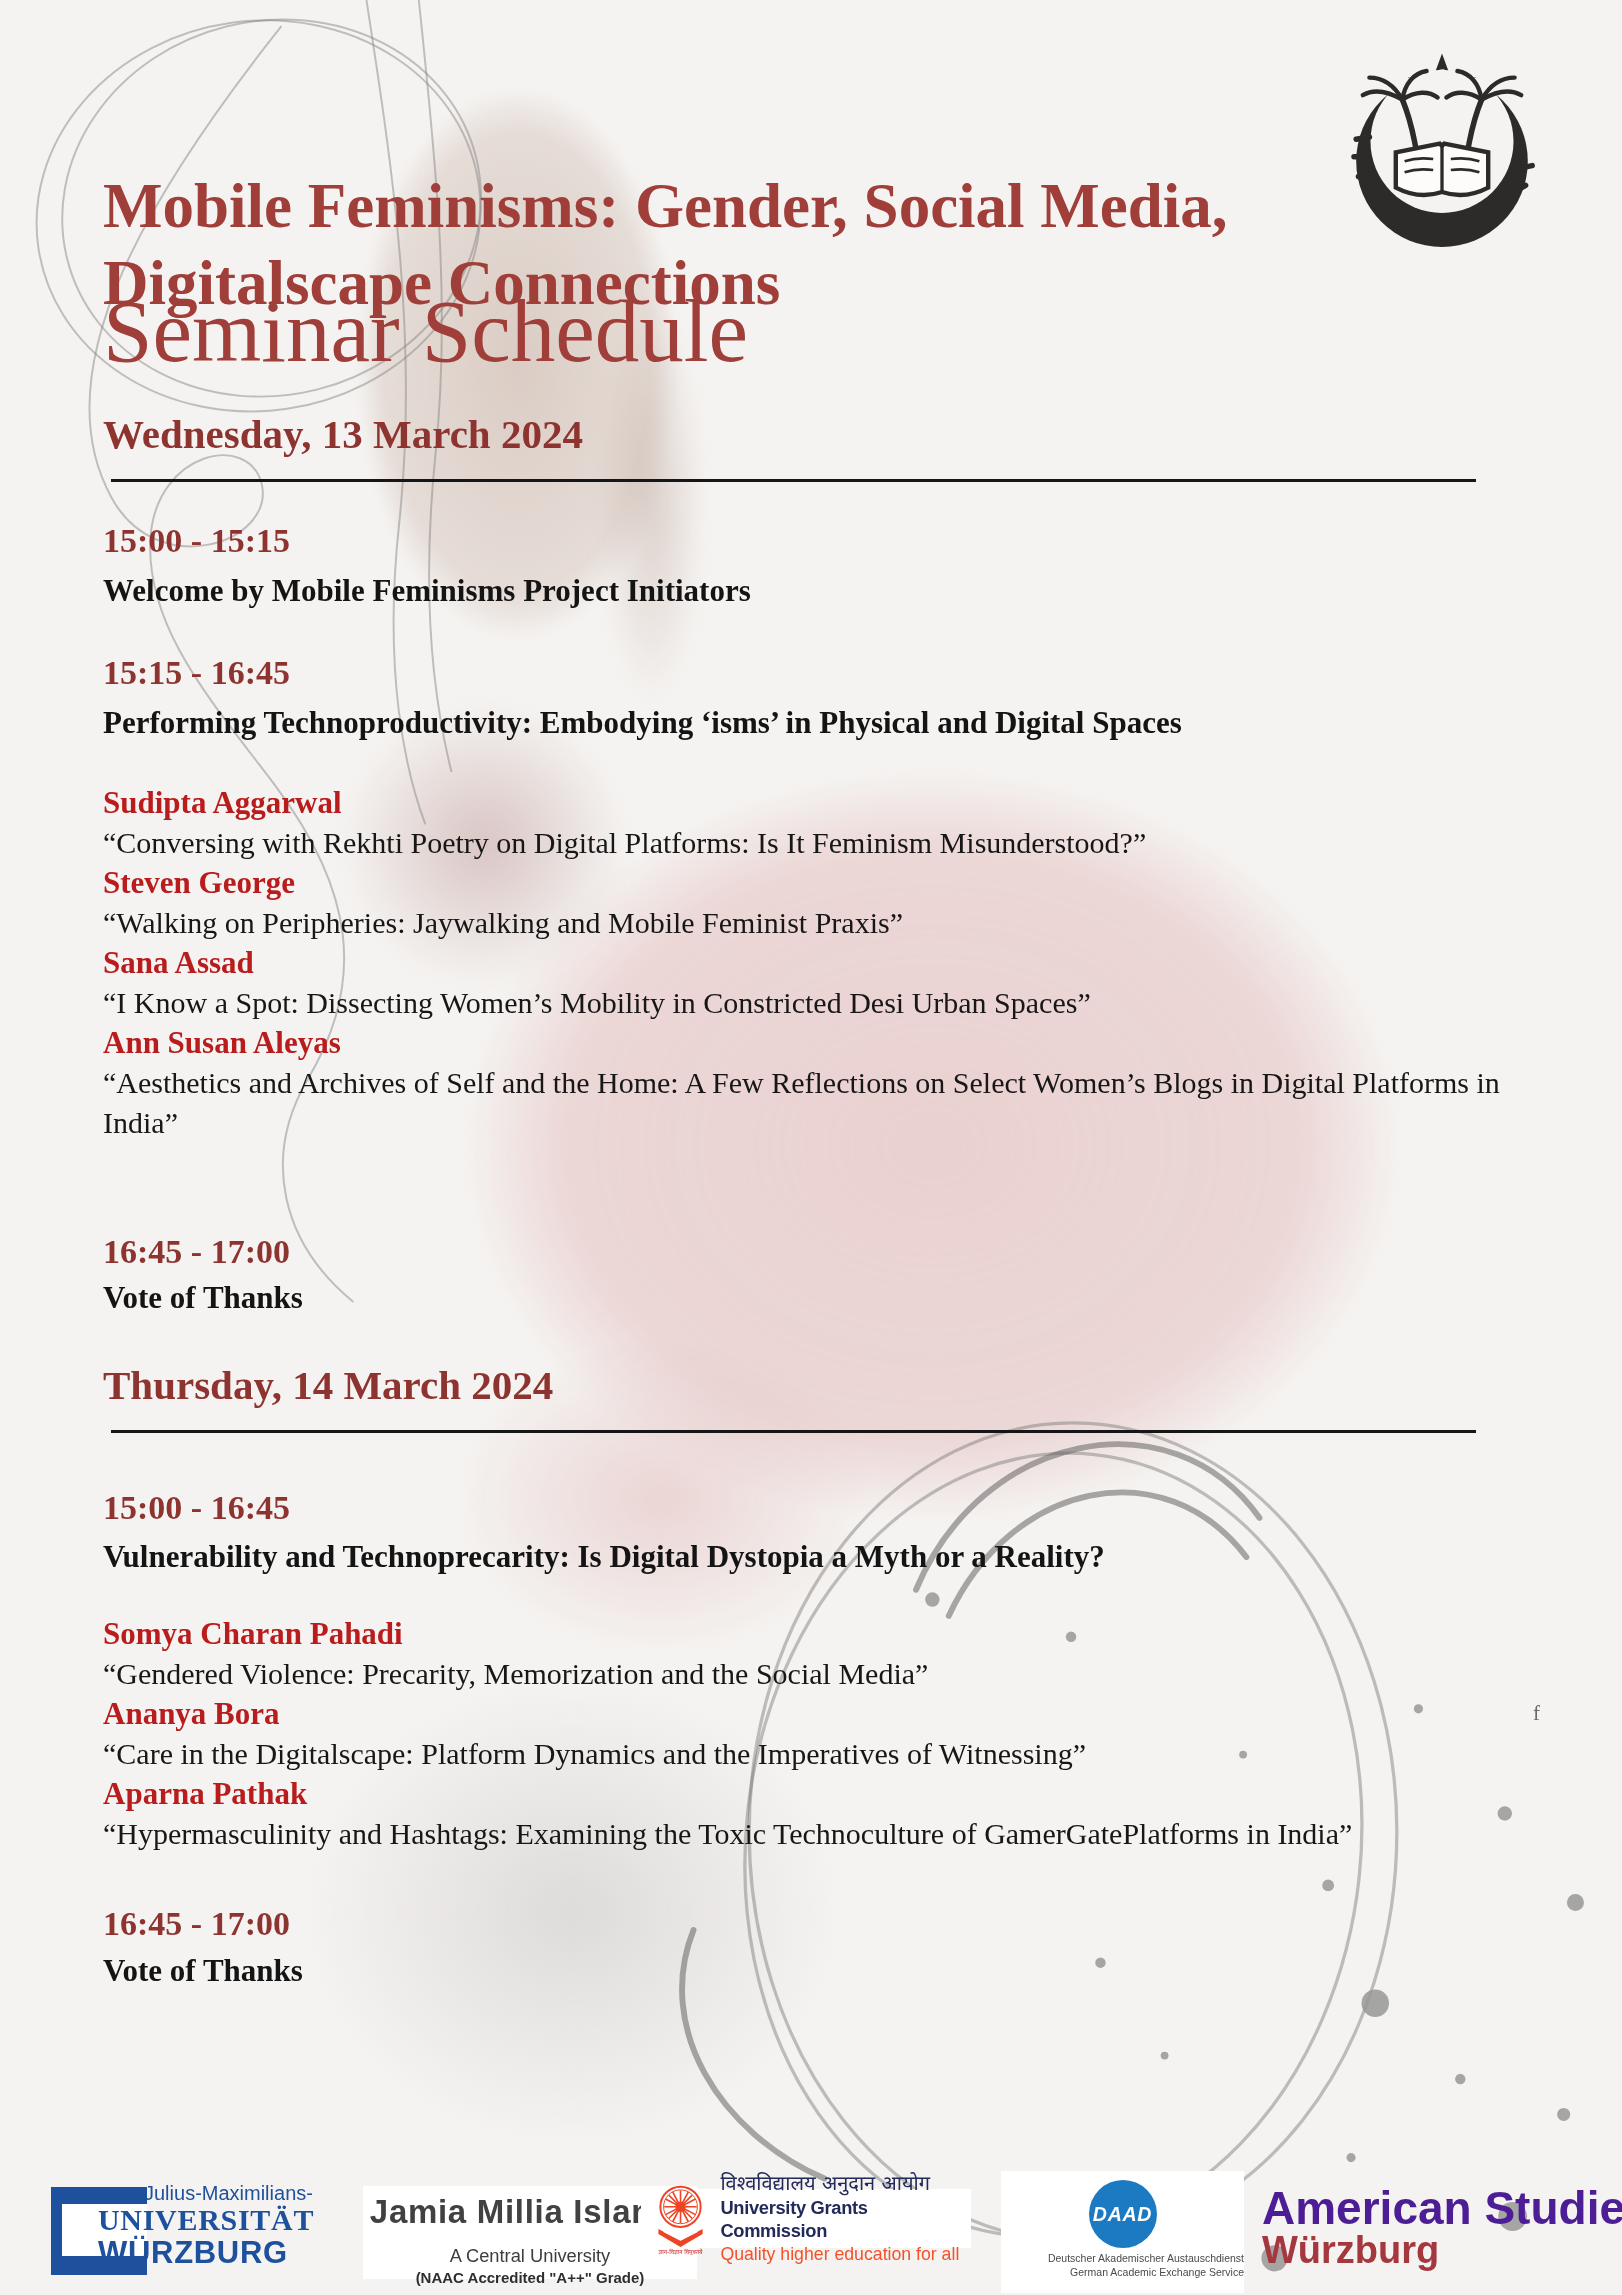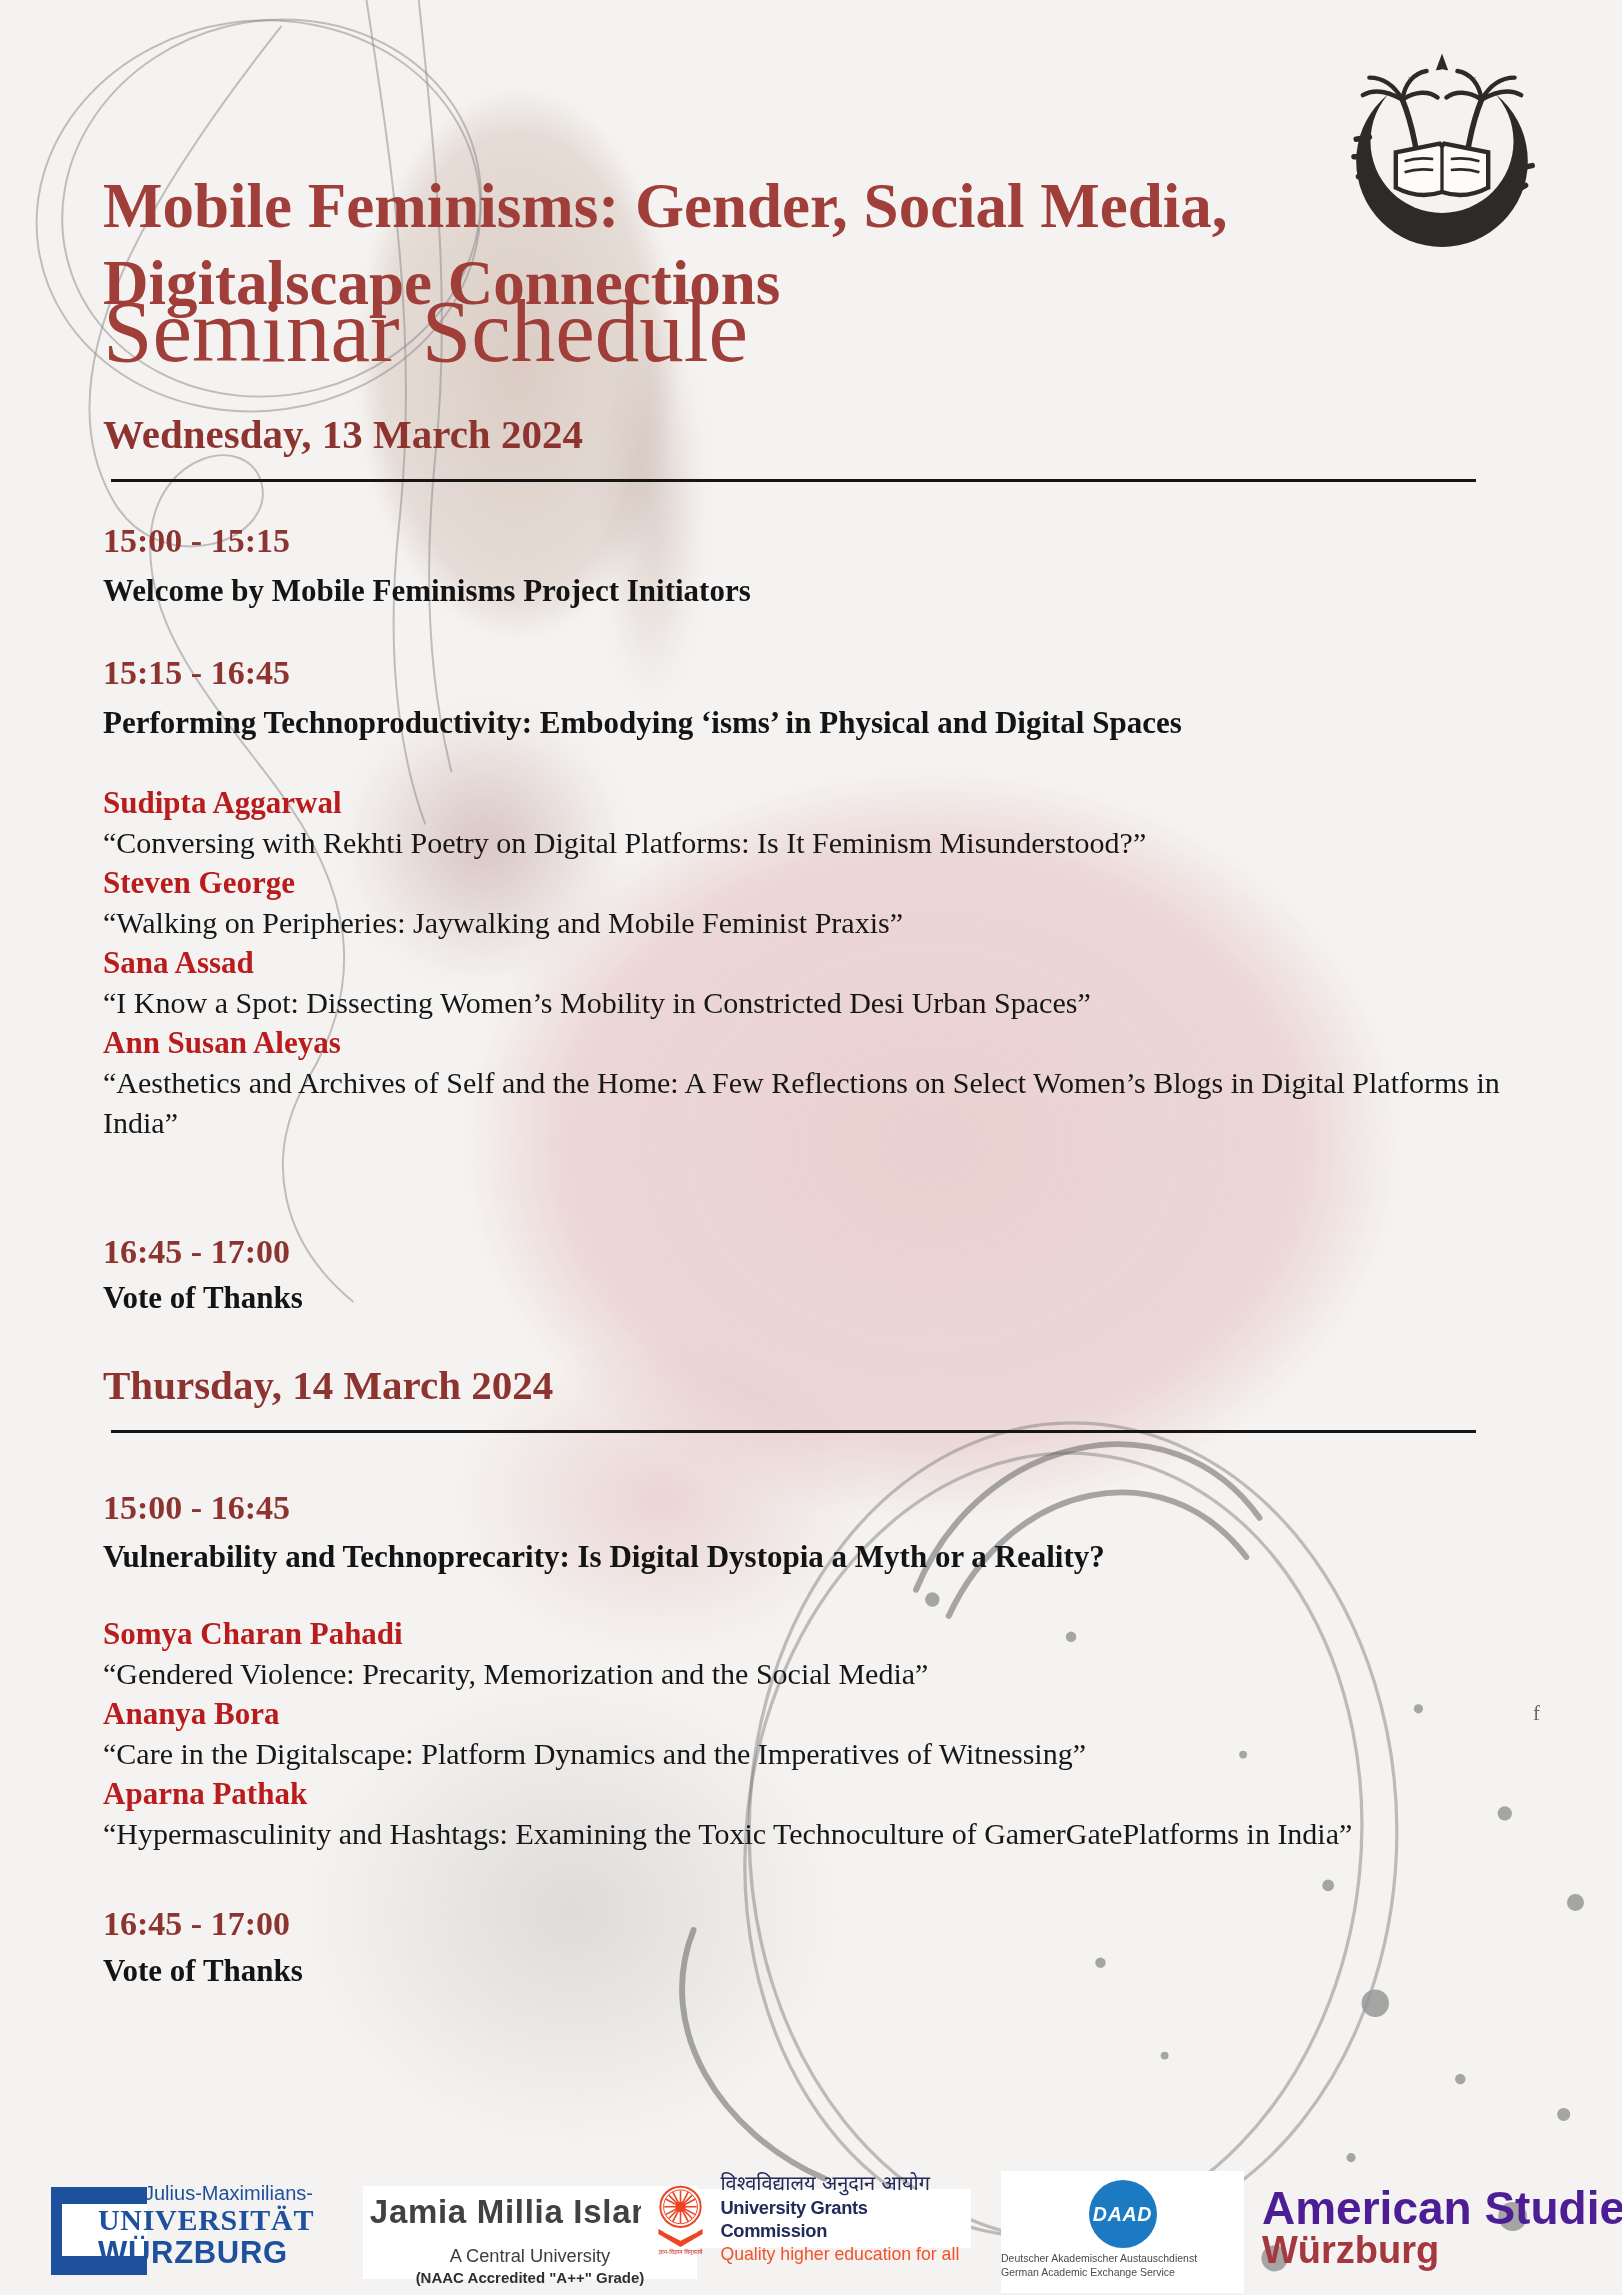--- a/index.html
+++ b/index.html
@@ -68,21 +68,21 @@
   .jamia-card{left:363px; top:2186px; width:334px; height:93px; text-align:center; font-family:"Liberation Sans",sans-serif;}
   .jamia-t1{margin-top:6.5px; font-size:33px; font-weight:600; color:#414141; letter-spacing:0.7px;}
   .jamia-t2{font-size:18.3px; color:#3d3d3d; margin-top:14px;}
   .jamia-t3{font-size:15px; font-weight:bold; color:#2e2e2e; margin-top:2.6px;}
   .ugc-card{left:641px; top:2189px; width:330px; height:59px; display:flex; align-items:center;}
   .ugc-emblem{flex:0 0 auto; margin-left:6.5px;}
   .ugc-text{margin-left:7.9px; font-family:"Liberation Sans",sans-serif;}
   .ugc-hindi{font-family:"DejaVu Sans",sans-serif; font-size:20px; color:#222a59; line-height:23.6px;}
   .ugc-eng{font-size:18.3px; font-weight:bold; color:#222a59; letter-spacing:-0.3px; line-height:23.6px;}
   .ugc-tag{font-size:17.7px; color:#f2512a; line-height:22px;}
-  .daad-card{left:1001px; top:2171px; width:243px; height:122px; text-align:left; font-family:"Liberation Sans",sans-serif;}
+  .daad-card{left:1001px; top:2171px; width:243px; height:122px; text-align:right; font-family:"Liberation Sans",sans-serif;}
   .daad-circle{width:68px; height:68px; border-radius:50%; background:#1b7ac2; margin:9.2px auto 2.6px auto;
     display:flex; align-items:center; justify-content:center;}
   .daad-acronym{color:#ffffff; font-size:19.6px; font-weight:bold; font-style:italic; letter-spacing:0.7px;}
   .daad-l{font-size:10.5px; color:#4a4a4a; line-height:14.4px;}
   .amstud{position:absolute; left:1262px; top:2187px; font-family:"Liberation Sans",sans-serif; font-weight:bold; white-space:nowrap;}
   .amstud-1{font-size:46px; color:#4c1d95; line-height:42px;}
   .amstud-2{font-size:38px; color:#a5383e; line-height:42px;}
 </style>
 </head>
 <body>

